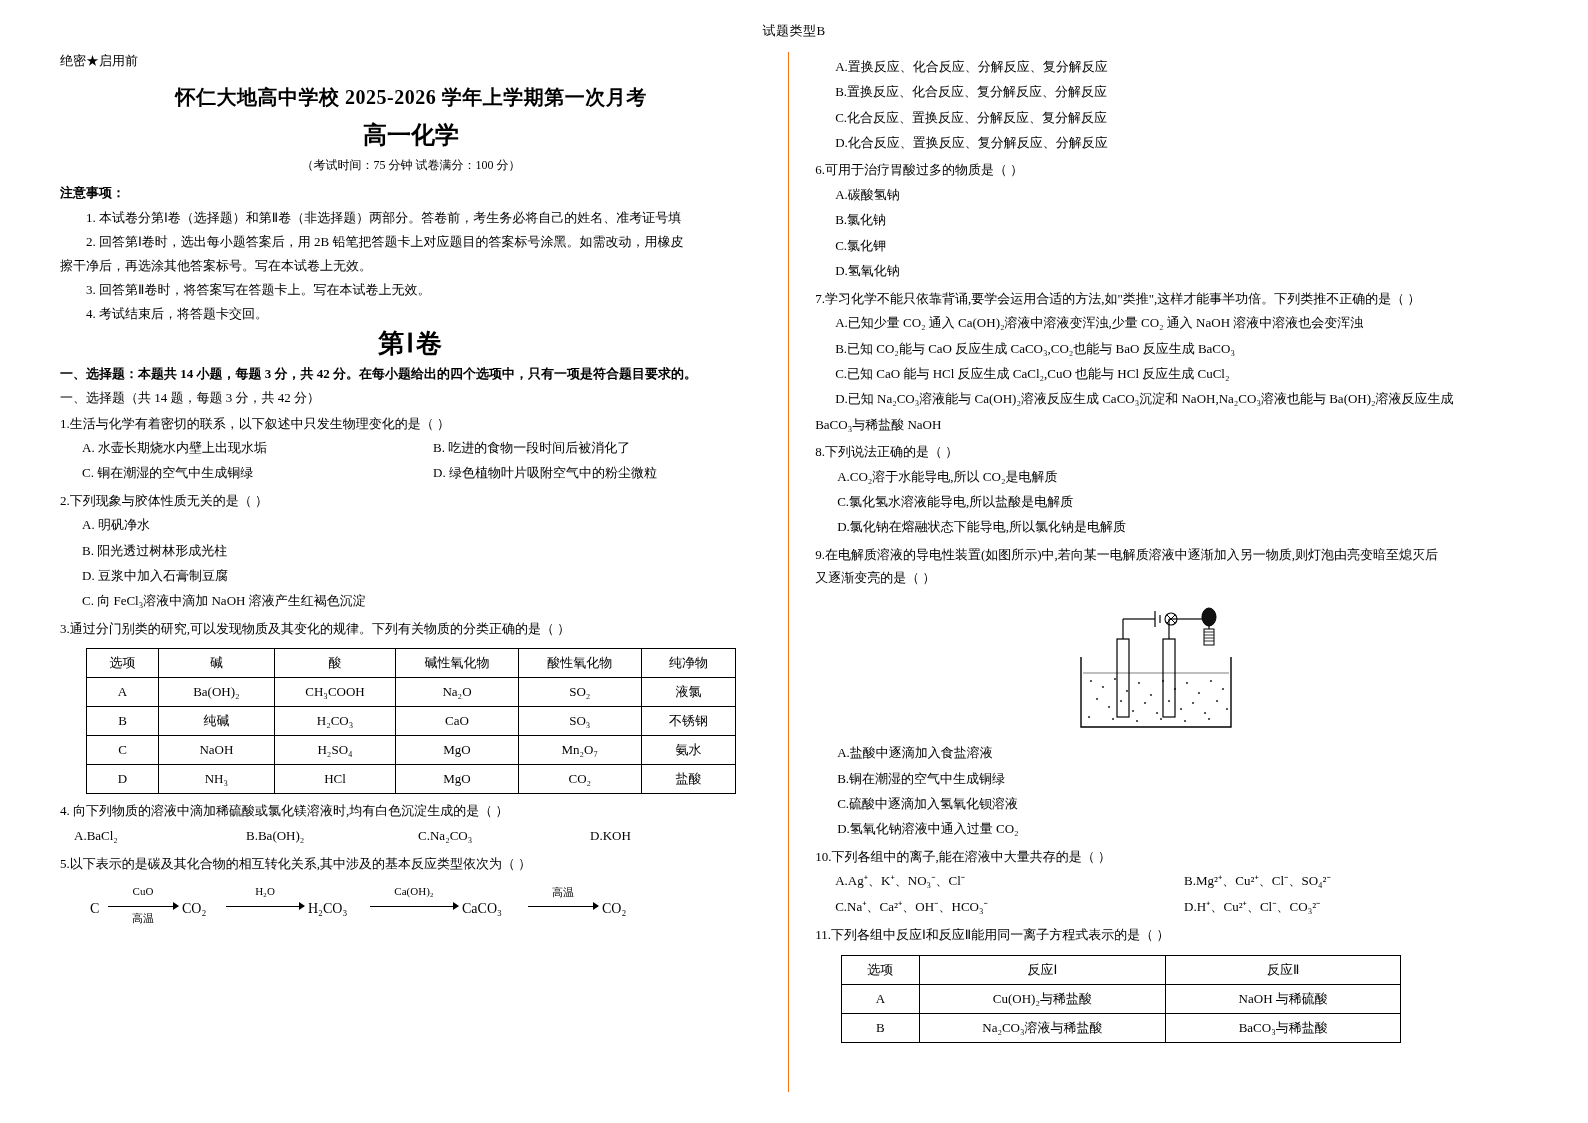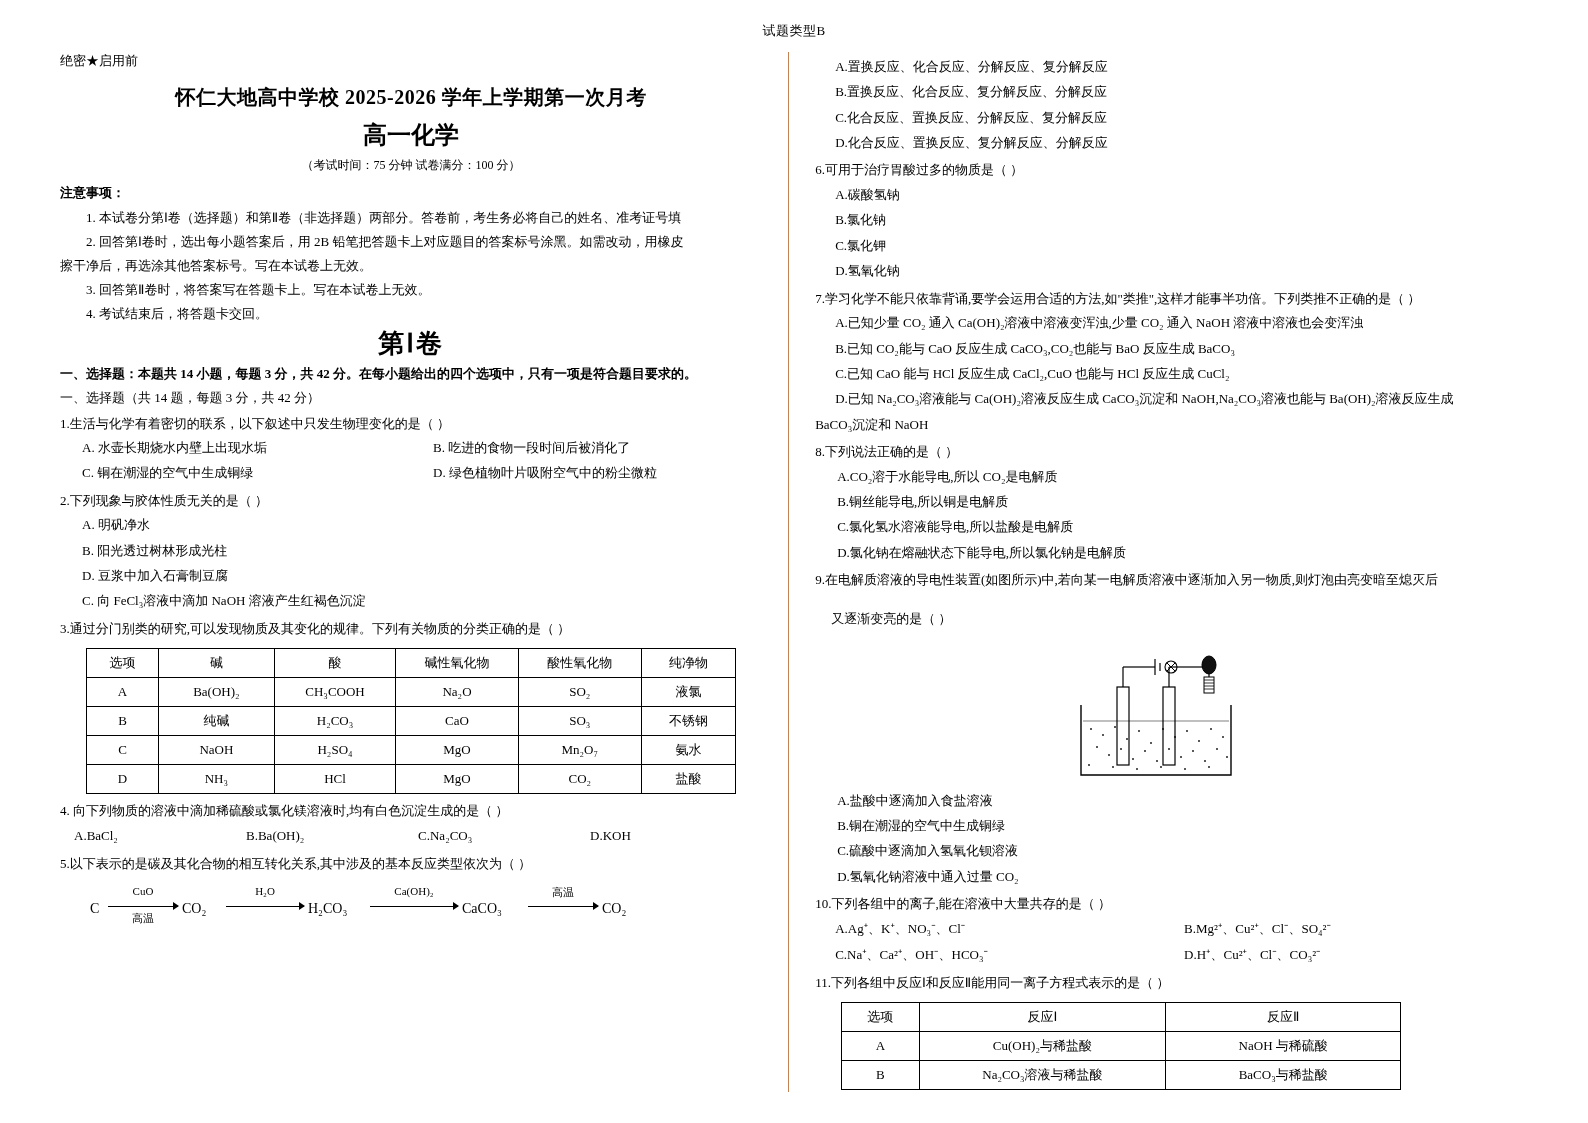--- a/index.html
+++ b/index.html
@@ -354,30 +354,29 @@
         <span>B.氯化钠</span>
         <span>C.氯化钾</span>
         <span>D.氢氧化钠</span>
       </div>
 
       <div class="q">7.学习化学不能只依靠背诵,要学会运用合适的方法,如"类推",这样才能事半功倍。下列类推不正确的是（    ）</div>
       <div class="opt-line" style="padding-left:20px;">A.已知少量 CO₂ 通入 Ca(OH)₂溶液中溶液变浑浊,少量 CO₂ 通入 NaOH 溶液中溶液也会变浑浊</div>
       <div class="opt-line" style="padding-left:20px;">B.已知 CO₂能与 CaO 反应生成 CaCO₃,CO₂也能与 BaO 反应生成 BaCO₃</div>
       <div class="opt-line" style="padding-left:20px;">C.已知 CaO 能与 HCl 反应生成 CaCl₂,CuO 也能与 HCl 反应生成 CuCl₂</div>
       <div class="opt-line" style="padding-left:20px;">D.已知 Na₂CO₃溶液能与 Ca(OH)₂溶液反应生成 CaCO₃沉淀和 NaOH,Na₂CO₃溶液也能与 Ba(OH)₂溶液反应生成</div>
-      <div class="opt-line" style="padding-left:0px;">BaCO₃沉淀和 NaOH</div>
+      <div class="opt-line" style="padding-left:0px;">BaCO₃与稀盐酸 NaOH</div>
 
       <div class="q">8.下列说法正确的是（    ）</div>
       <div class="opt-line" style="padding-left:22px;">A.CO₂溶于水能导电,所以 CO₂是电解质</div>
-      <div class="opt-line" style="padding-left:22px;">B.铜丝能导电,所以铜是电解质</div>
       <div class="opt-line" style="padding-left:22px;">C.氯化氢水溶液能导电,所以盐酸是电解质</div>
       <div class="opt-line" style="padding-left:22px;">D.氯化钠在熔融状态下能导电,所以氯化钠是电解质</div>
 
       <div class="q">9.在电解质溶液的导电性装置(如图所示)中,若向某一电解质溶液中逐渐加入另一物质,则灯泡由亮变暗至熄灭后</div>
-      <div class="q" style="margin:16px;">又逐渐变亮的是（    ）</div>
+      <div class="q" style="margin:0;">又逐渐变亮的是（    ）</div>
 
       <div class="circuit">
         <svg width="230" height="135" viewBox="0 0 230 135" xmlns="http://www.w3.org/2000/svg">
 
           <path d="M22,58 L22,128 L172,128 L172,58" fill="none" stroke="#000" stroke-width="1.4"></path>
 
           <rect x="24" y="72" width="146" height="54" fill="none" stroke="none"></rect>
           <g stroke="#000" stroke-width="0.6" opacity="0.85">
             <line x1="24" y1="74" x2="170" y2="74"></line>
           </g>

